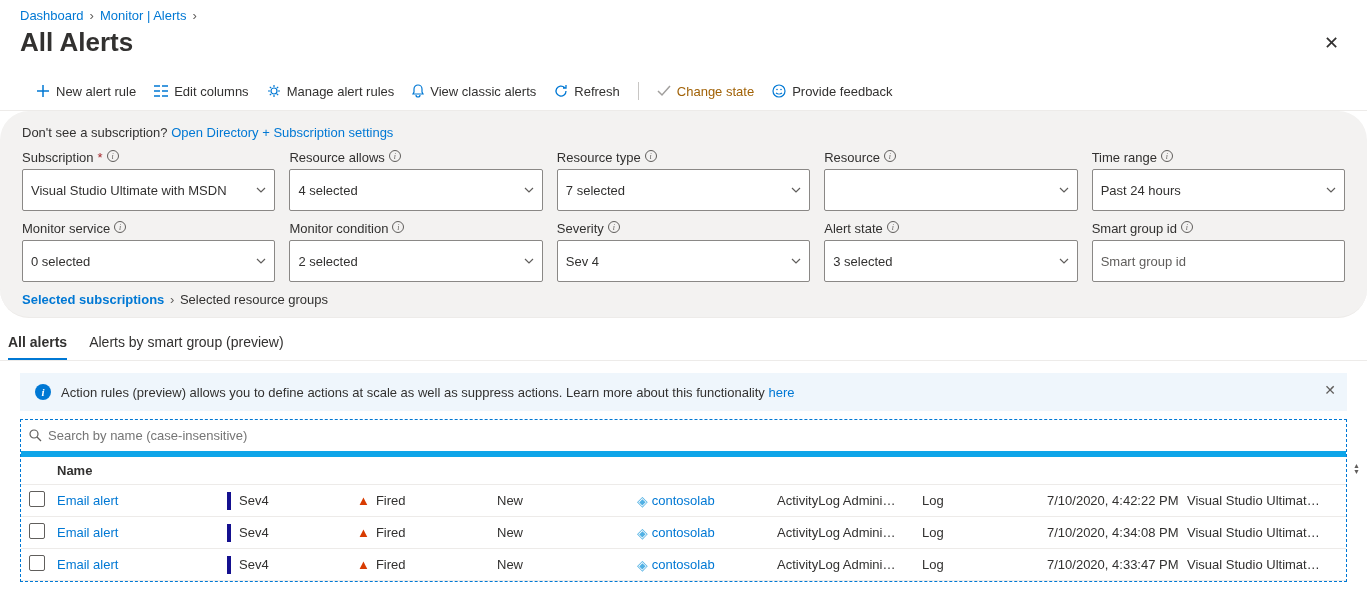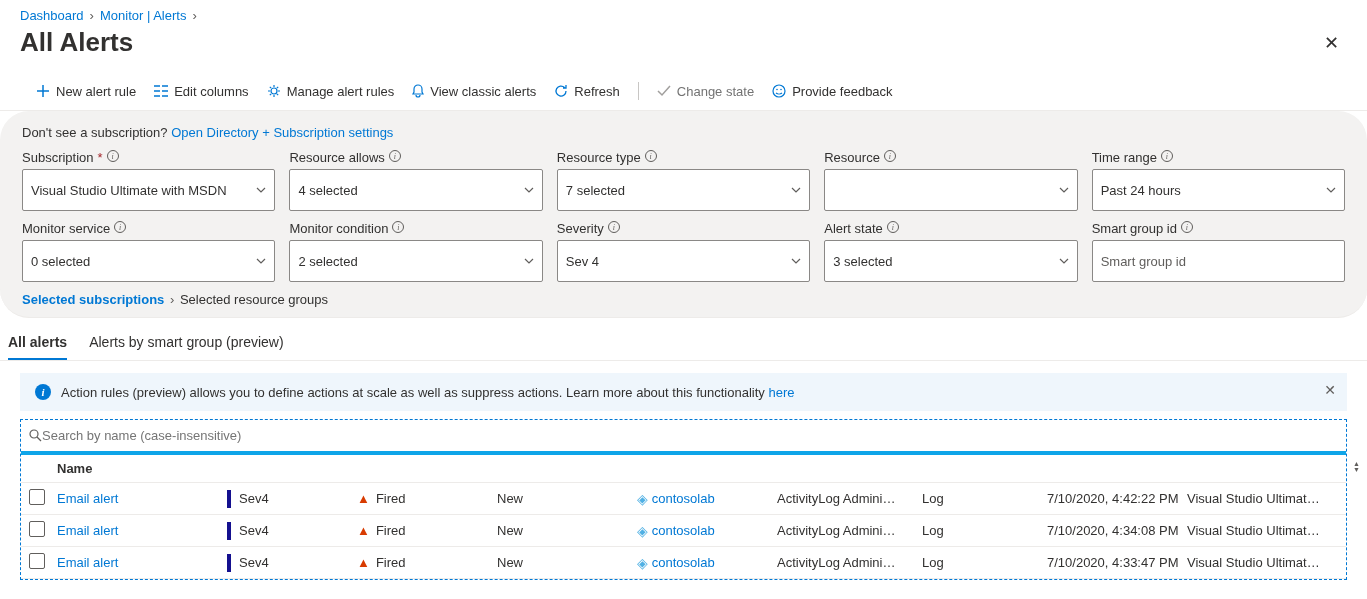--- a/index.html
+++ b/index.html
@@ -8,21 +8,21 @@
 
   .breadcrumb { padding: 8px 20px 4px; font-size: 13px; display: flex; align-items: center; gap: 6px; }
   .breadcrumb .sep { color: #605e5c; }
 
   .page-head { display: flex; align-items: center; justify-content: space-between; padding: 0 20px 14px; }
   .page-title { font-size: 26px; font-weight: 600; }
   .close-x { font-size: 18px; cursor: pointer; padding: 4px 8px; }
 
   .cmdbar { display: flex; align-items: center; gap: 18px; padding: 10px 36px; border-bottom: 1px solid #edebe9; }
   .cmd { display: flex; align-items: center; gap: 6px; font-size: 13px; cursor: pointer; color: #323130; }
-  .cmd.disabled { color: #737373; cursor: default; }
+  .cmd.disabled { color: #a16207; cursor: default; }
   .cmd svg { flex-shrink: 0; }
   .vdiv { width: 1px; height: 18px; background: #c8c6c4; }
 
   .filters-panel { background: #f3f2f1; padding: 14px 22px 10px; border-bottom: 1px solid #edebe9; border-radius: 29px; }
   .sub-msg { font-size: 13px; margin-bottom: 10px; }
 
   .filter-row { display: flex; gap: 14px; margin-bottom: 10px; }
   .filter-col { flex: 1; min-width: 0; }
   .filter-label { font-size: 13px; margin-bottom: 4px; display: flex; gap: 4px; color: #323130; }
   .req { color: #a4262c; }
@@ -39,21 +39,21 @@
   .tabs { display: flex; gap: 22px; padding: 10px 8px 0; border-bottom: 1px solid #edebe9; }
   .tab { padding: 6px 0 8px; font-size: 14px; cursor: pointer; border-bottom: 2px solid transparent; }
   .tab.active { border-bottom-color: #0078d4; font-weight: 600; }
 
   .content-pad { padding: 12px 20px; }
   .info-banner { background: #eff6fc; border: 1px solid #eff6fc; padding: 10px 14px; display: flex; align-items: center; gap: 10px; font-size: 13px; position: relative; }
   .info-banner .dismiss { position: absolute; right: 10px; top: 8px; cursor: pointer; color: #605e5c; font-size: 14px; }
   .info-i { width: 16px; height: 16px; border-radius: 50%; background: #0078d4; color: #fff; display: inline-flex; align-items: center; justify-content: center; font-size: 11px; font-style: italic; font-family: Georgia, serif; font-weight: bold; flex-shrink: 0; }
 
   .grid-wrap { border: 1px dashed #0078d4; margin-top: 8px; }
-  .search-row { display: flex; align-items: center; gap: 0; padding: 4px 8px; border-bottom: 4px solid #0ea5e9; color: #605e5c; }
+  .search-row { display: flex; align-items: center; gap: 6px; padding: 4px 8px; border-bottom: 6px solid #0ea5e9; color: #605e5c; }
   .search-row input { border: none; outline: none; flex: 1; font-size: 13px; padding: 4px 0; }
 
   .grid-head, .grid-row { display: flex; align-items: center; padding: 6px 8px; border-bottom: 1px solid #edebe9; font-size: 13px; }
   .grid-head { font-weight: 600; }
 
   .col-check { width: 28px; flex-shrink: 0; }
   .col-name { width: 130px; flex-shrink: 0; }
   .col-sev { width: 130px; flex-shrink: 0; display: flex; align-items: center; gap: 8px; margin-left: 40px; }
   .col-mc { width: 140px; flex-shrink: 0; display: flex; align-items: center; gap: 6px; }
   .col-as { width: 140px; flex-shrink: 0; }

